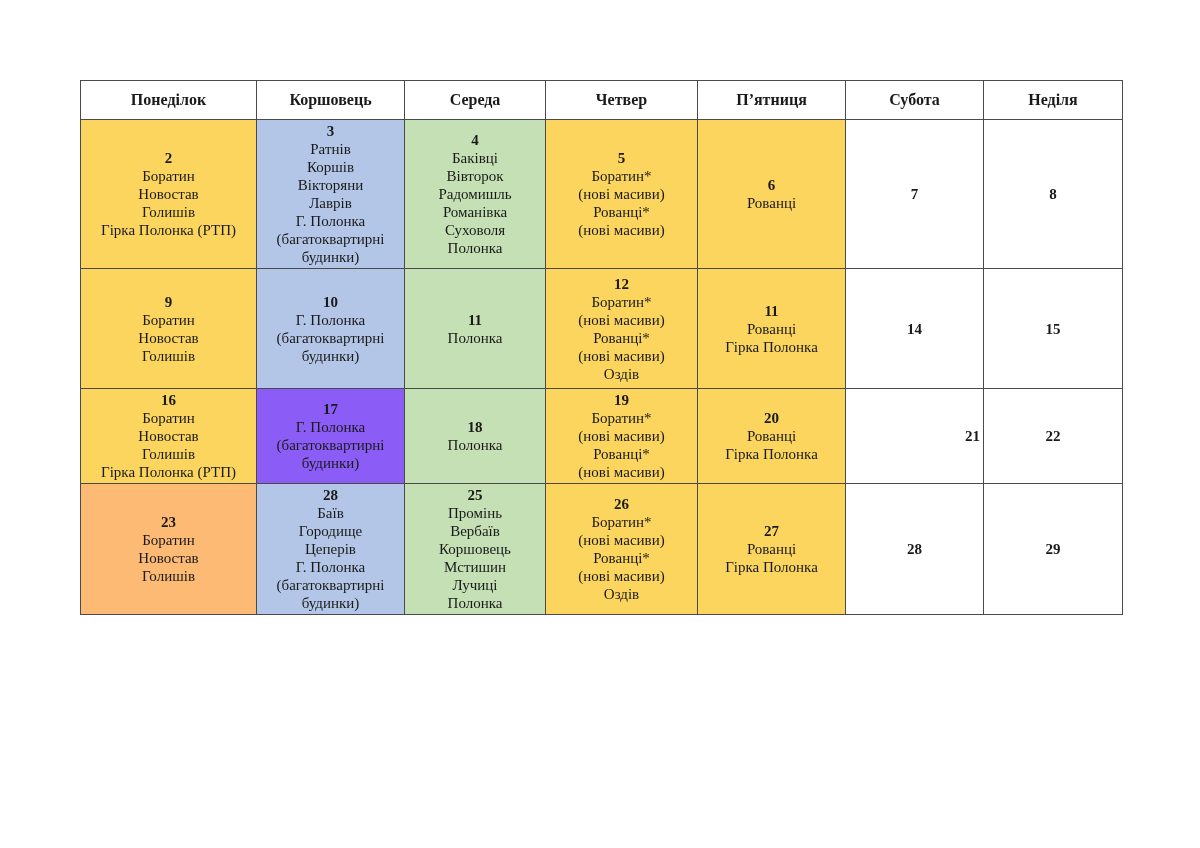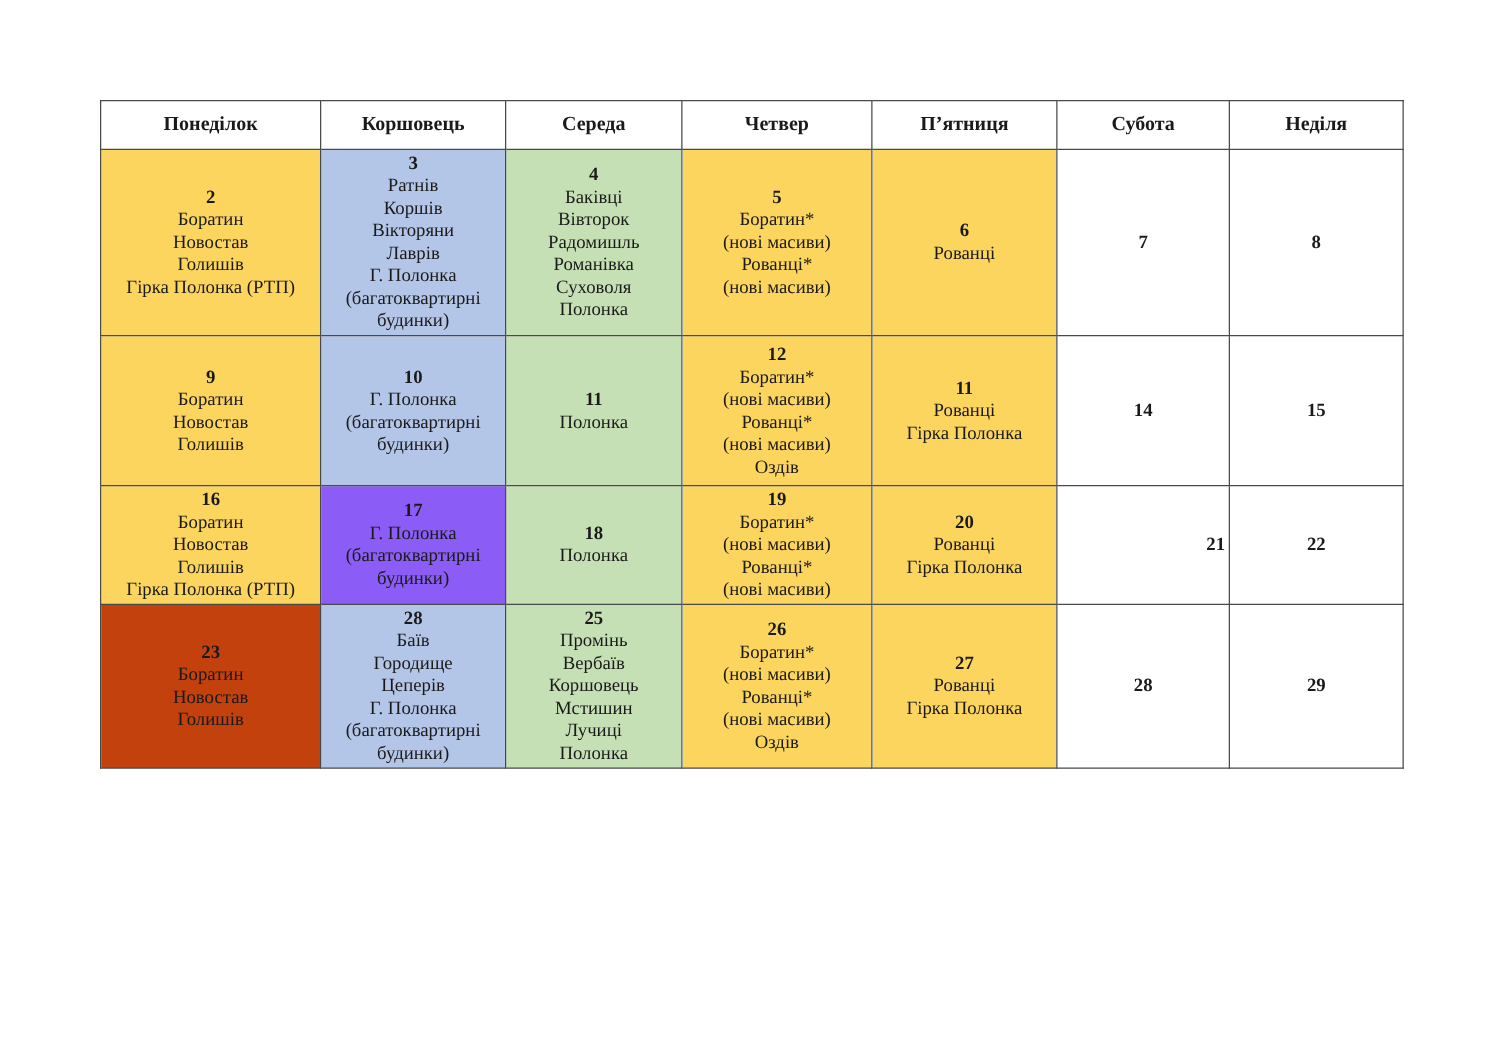--- a/index.html
+++ b/index.html
@@ -196,21 +196,21 @@
             <div class="day-line">Гірка Полонка</div>
           </td>
           <td style="background: rgb(255, 255, 255); text-align: right;">
             <div class="day-num">21</div>
           </td>
           <td style="background: rgb(255, 255, 255);">
             <div class="day-num">22</div>
           </td>
         </tr>
         <tr>
-          <td style="background: #c2410c;">
+          <td style="background: #fdba74;">
             <div class="day-num">23</div>
             <div class="day-line">Боратин</div>
             <div class="day-line">Новостав</div>
             <div class="day-line">Голишів</div>
           </td>
           <td style="background: rgb(180, 198, 231);">
             <div class="day-num">28</div>
             <div class="day-line">Баїв</div>
             <div class="day-line">Городище</div>
             <div class="day-line">Цеперів</div>

